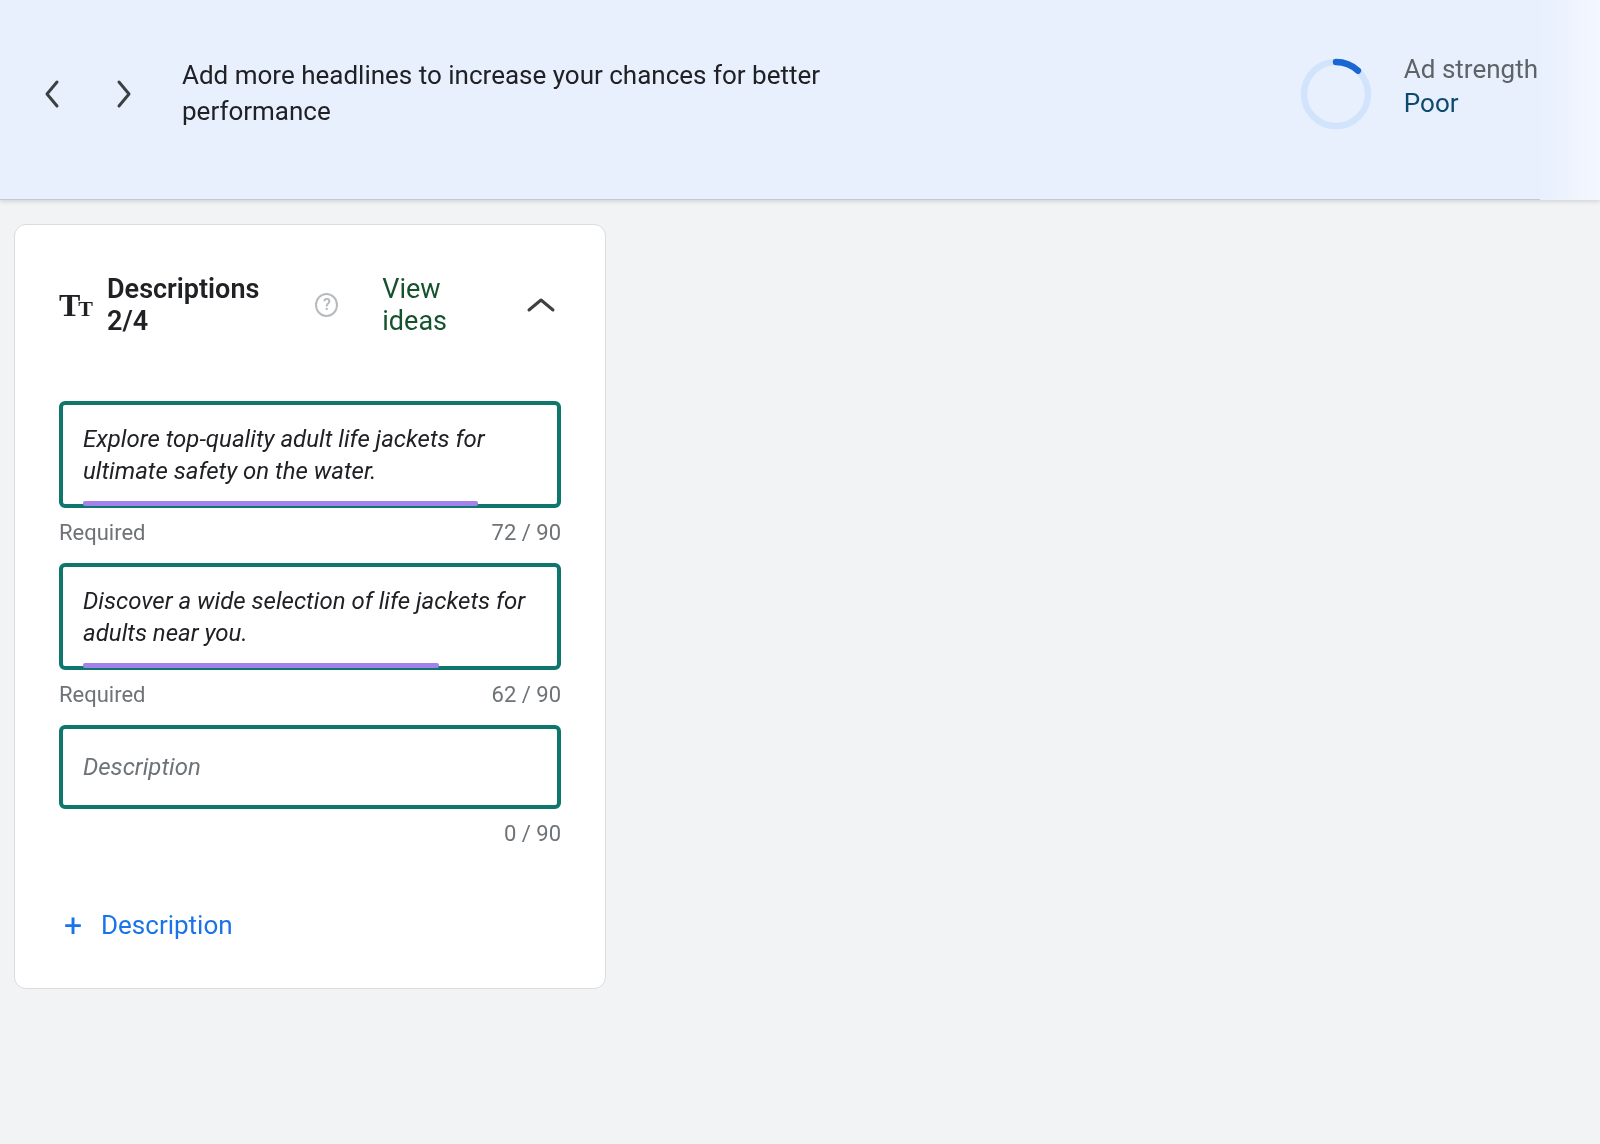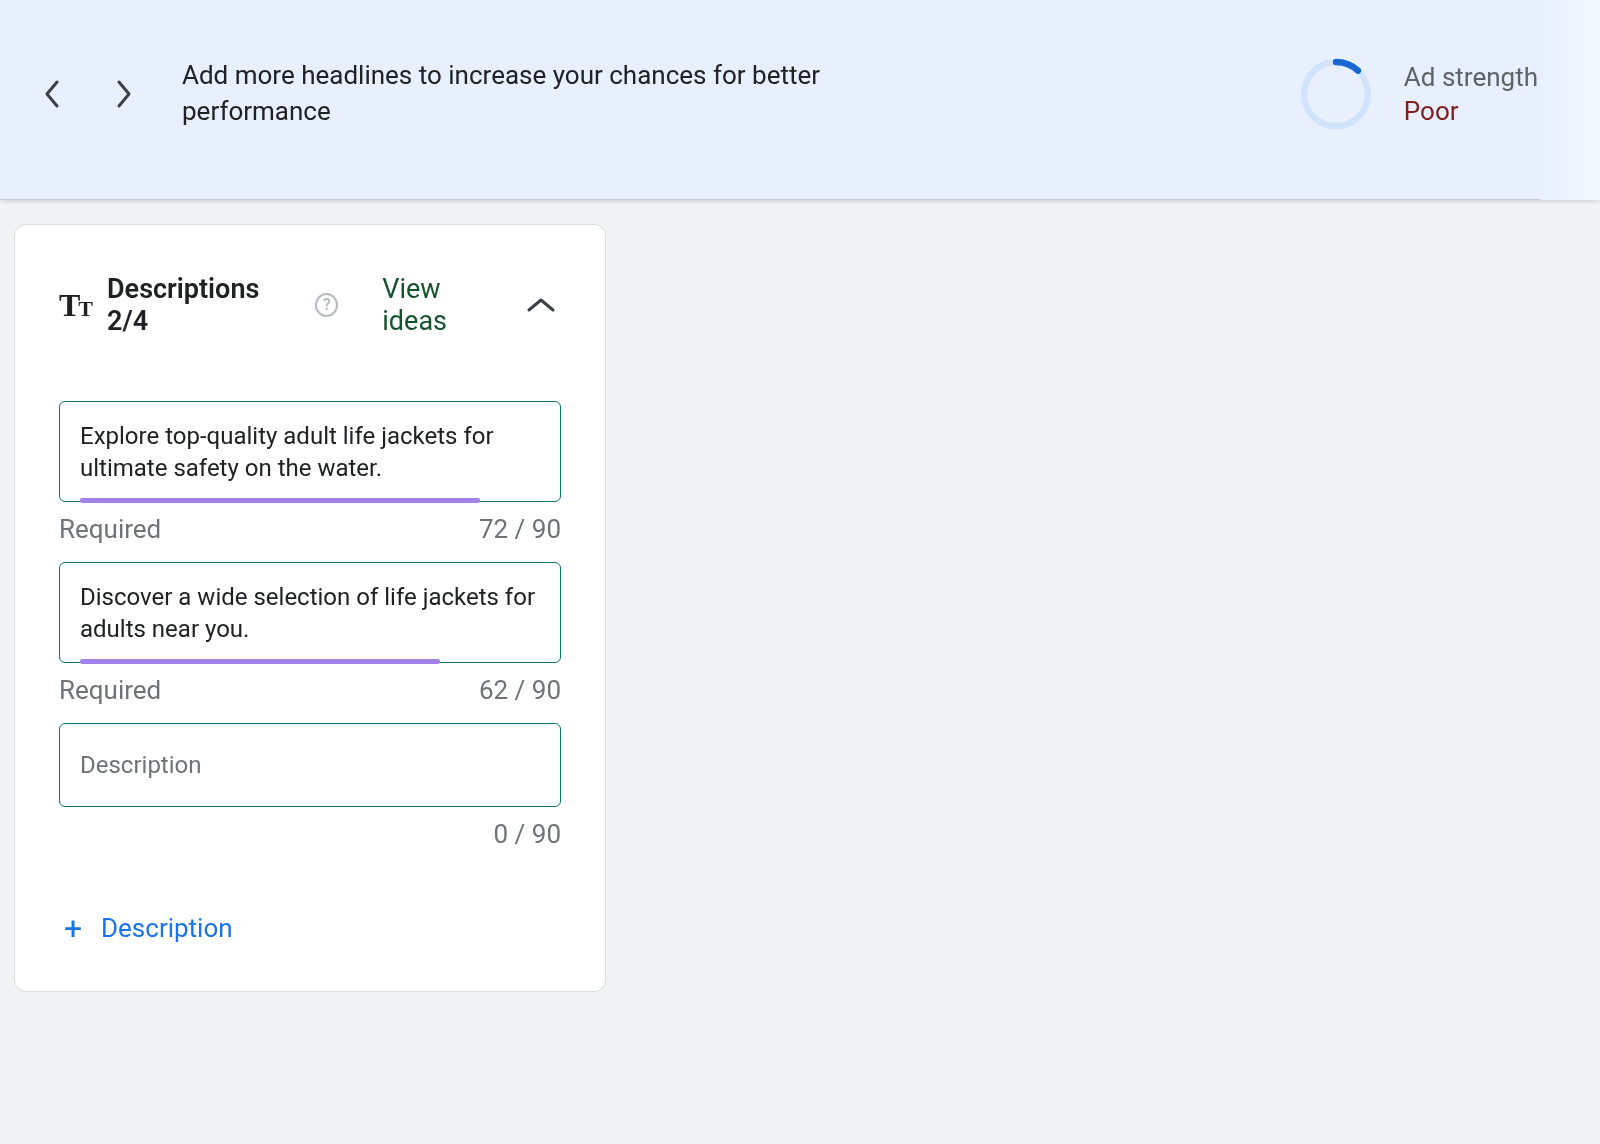--- a/index.html
+++ b/index.html
@@ -37,30 +37,30 @@
   }
   .banner-msg {
     font-size: 26px;
     color: #202124;
     line-height: 1.35;
     max-width: 680px;
   }
   .strength {
     margin-left: auto;
     display: flex;
-    align-items: center;
+    align-items: flex-start;
     gap: 28px;
   }
   .donut {
     width: 80px; height: 80px; position: relative;
   }
   .donut svg { width: 100%; height: 100%; transform: rotate(-90deg); }
   .strength-text { display: flex; flex-direction: column; gap: 4px; }
   .strength-label { font-size: 26px; color: #5f6368; display: inline-flex; align-items: center; gap: 8px; }
-  .strength-value { font-size: 26px; color: #7f1d1d; }
+  .strength-value { font-size: 26px; color: #0c4a6e; }
   .help-icon {
     display: inline-flex; align-items: center; justify-content: center;
     width: 24px; height: 24px; border-radius: 50%;
     border: 2px solid #b7bbbf; color: #b7bbbf;
     font-size: 16px; line-height: 1;
   }
 
   
   .main {
     display: flex;
@@ -105,42 +105,43 @@
     display: flex; justify-content: center; align-items: center;
     cursor: pointer;
     font-size: 32px; color: #3c4043;
   }
 
   .field {
     margin-bottom: 18px;
   }
   .field-box {
     position: relative;
-    border: 1px solid #0f766e;
+    border: 4px solid #0f766e;
     border-radius: 6px;
     padding: 18px 20px 16px 20px;
     font-size: 24px;
     color: #202124;
     line-height: 1.35;
     min-height: 84px;
     word-wrap: break-word;
+    font-style: italic;
   }
   .field-box .progress-bar {
     position: absolute;
     left: 20px;
     bottom: -2px;
     height: 5px;
     background: #a383eb;
     border-radius: 2px;
   }
   .field-box.empty { color: #6e7377; display: flex; align-items: center; }
   .field-meta {
     display: flex;
     justify-content: space-between;
-    font-size: 26px;
+    font-size: 22px;
     color: #6e7377;
     margin-top: 12px;
   }
 
   .add-row {
     display: inline-flex;
     align-items: center;
     gap: 14px;
     color: #1a73e8;
     font-size: 26px;

